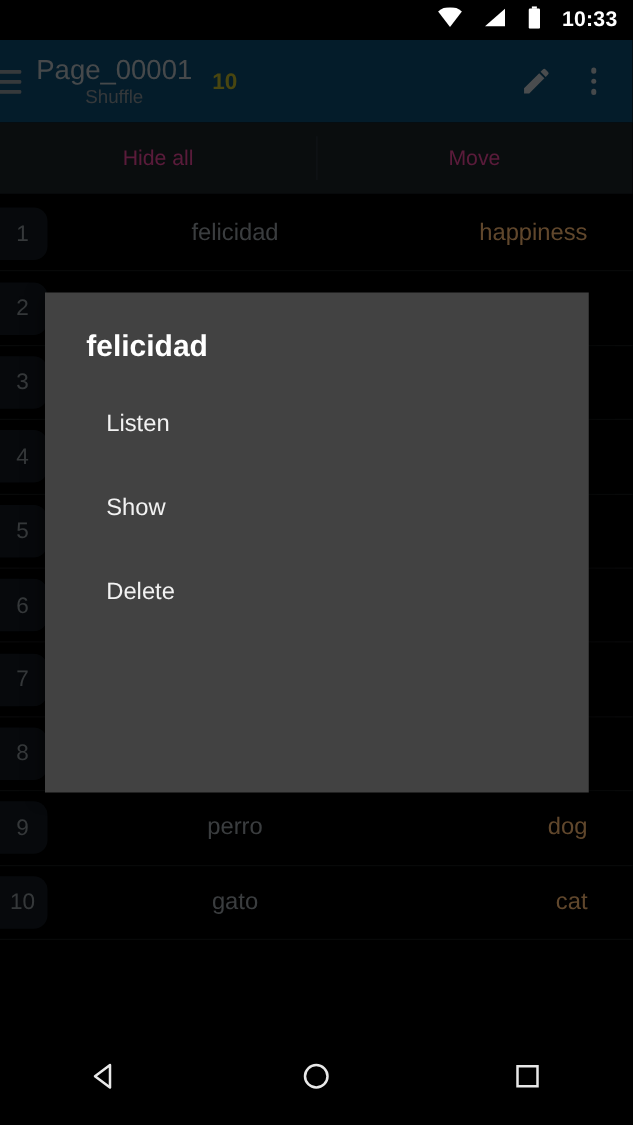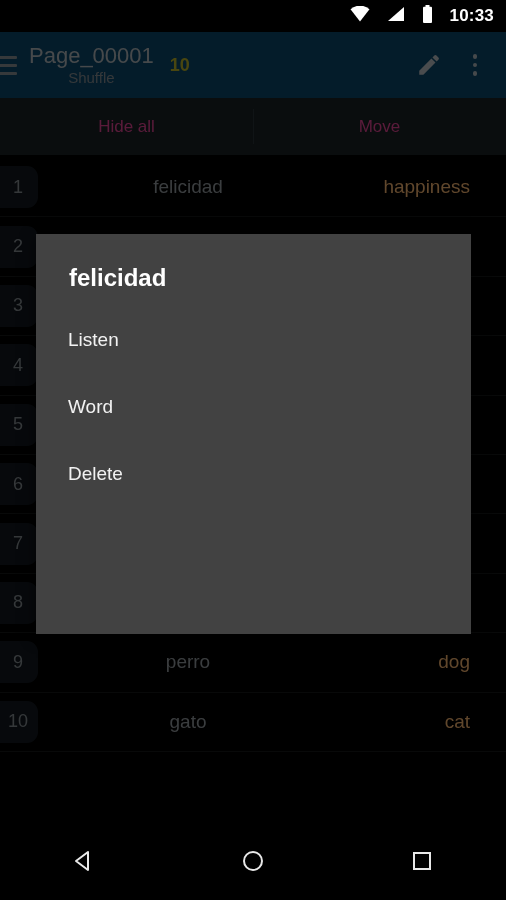--- a/index.html
+++ b/index.html
@@ -80,21 +80,21 @@
   #dialog {
     position:absolute; left:36px; top:234px; width:435px; height:400px;
     background:#424242; box-shadow:0 3px 14px rgba(0,0,0,0.6);
   }
   #dialog-title {
     color:#fff; font-size:24px; font-weight:bold;
     padding:30px 0 0 33px;
   }
   .dlg-item {
     color:#f2f2f2; font-size:19px; height:67px; display:flex;
-    align-items:center; padding-left:32px;
+    align-items:center; padding-left:49px;
   }
   #dlg-items { margin-top:14px; }
 
   
   #navbar { position:absolute; left:0; bottom:0; width:506px; height:78px;
             background:#000; display:flex; align-items:center; justify-content:space-around; }
   .navbtn { width:80px; height:78px; display:flex; align-items:center; justify-content:center; }
 </style>
 </head>
 <body>
@@ -204,21 +204,21 @@
       <div class="w-dst">cat</div>
     </div>
   </div>
 
   <div id="scrim"></div>
 
   <div id="dialog">
     <div id="dialog-title">felicidad</div>
     <div id="dlg-items">
       <div class="dlg-item">Listen</div>
-      <div class="dlg-item">Word</div>
+      <div class="dlg-item">Show</div>
       <div class="dlg-item">Delete</div>
     </div>
   </div>
 
   <div id="navbar">
     <div class="navbtn">
       <svg width="26" height="26" viewBox="0 0 26 26">
         <path d="M17 4 L5 13 L17 22 Z" fill="none" stroke="#e8e8e8" stroke-width="2" stroke-linejoin="round"></path>
       </svg>
     </div>

